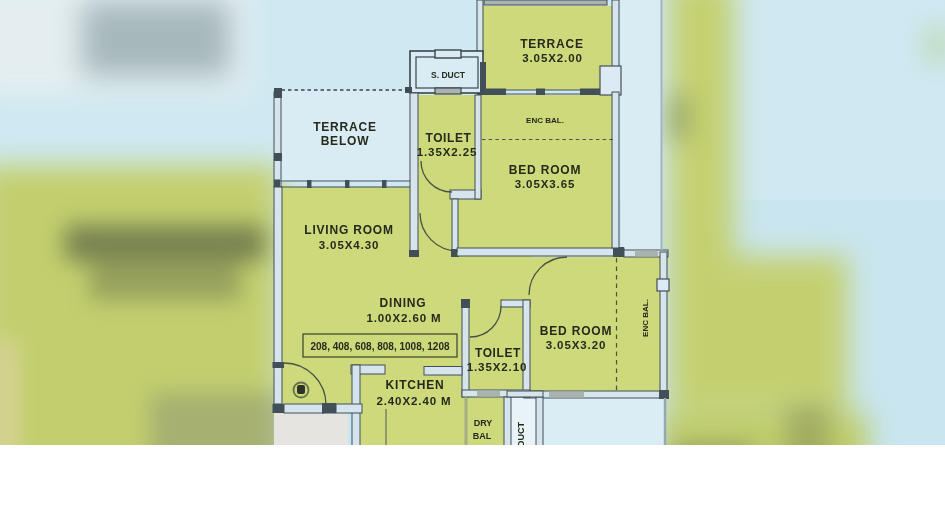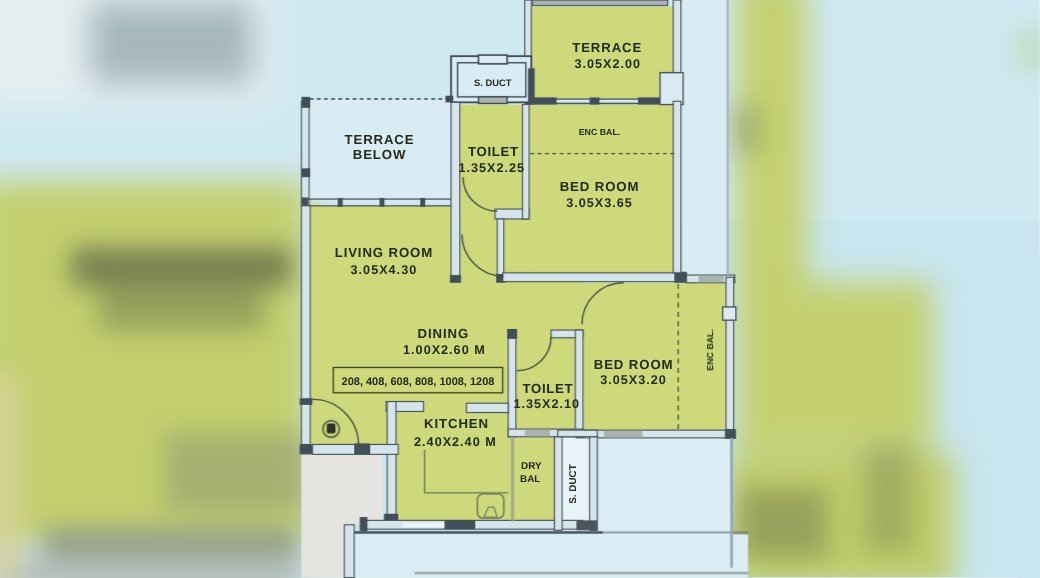--- a/index.html
+++ b/index.html
@@ -1,16 +1,16 @@
 <!DOCTYPE html>
 <html><head>
 <meta charset="utf-8">
 <style>
   html,body{margin:0;padding:0;}
-  #stage{position:relative;width:945px;height:525px;overflow:hidden;background:linear-gradient(180deg,#cfe9f1,#c6e5ef);}
+  #stage{position:relative;width:945px;height:445px;overflow:hidden;background:linear-gradient(180deg,#cfe9f1,#c6e5ef);}
   svg{position:absolute;left:0;top:0;}
   .lbl{font-family:"Liberation Sans",sans-serif;font-weight:bold;fill:#262a1c;}
 </style>
 </head>
 <body>
 <div id="stage">
 <svg width="945" height="525" viewBox="0 0 945 525">
 
   <g>
     <rect x="0" y="0" width="945" height="525" fill="#c9e6f0"></rect>

